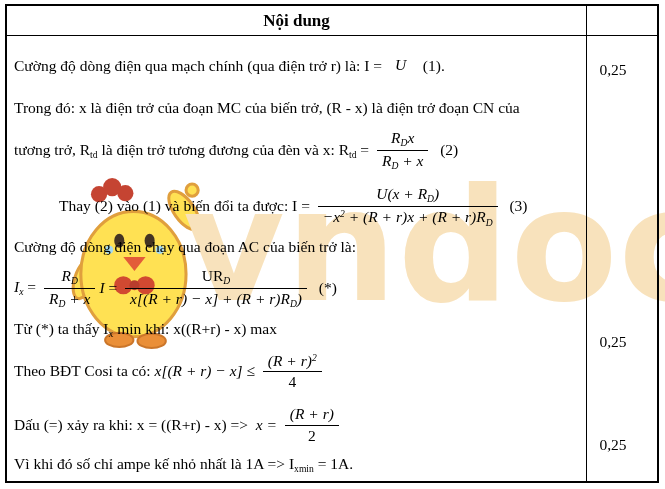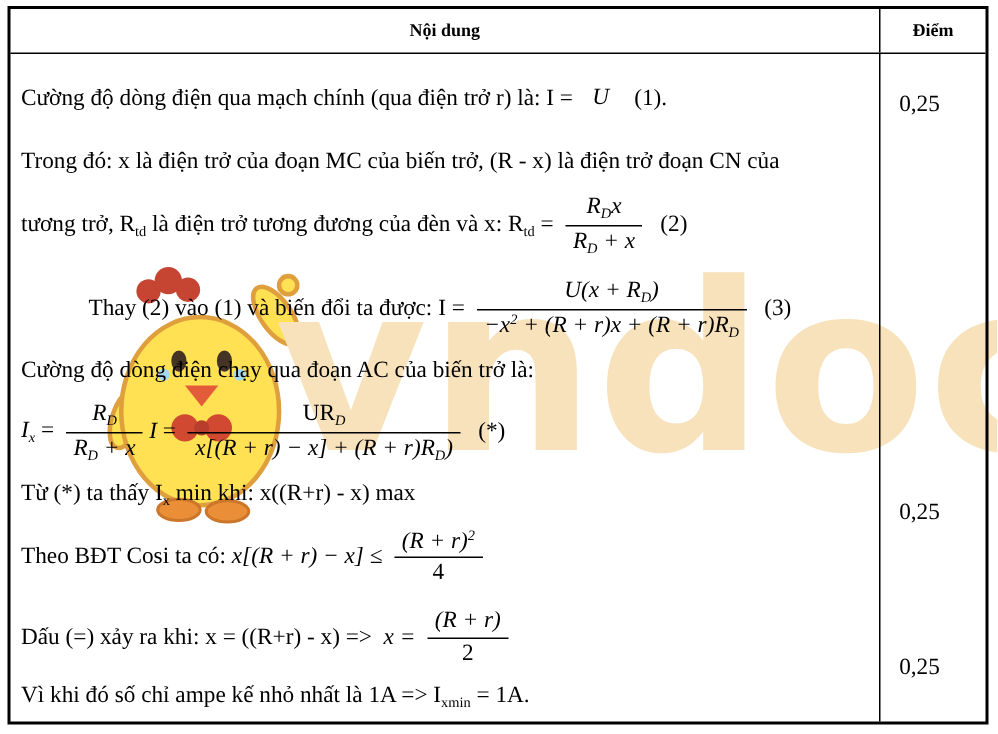--- a/index.html
+++ b/index.html
@@ -8,21 +8,21 @@
   
   .watermark{position:absolute;inset:0;z-index:1;pointer-events:none;}
   .wm-text{position:absolute;left:183px;top:168px;font-family:"DejaVu Sans",sans-serif;
            font-weight:bold;font-size:156px;letter-spacing:1px;color:#F8E2BC;line-height:1;}
   .wm-chick{position:absolute;left:70px;top:178px;width:138px;height:172px;opacity:.95;}
   
   .grading-table{position:absolute;left:5px;top:4px;width:654px;height:479px;
                  border:2px solid #000;z-index:2;display:flex;flex-direction:column;
                  box-sizing:border-box;background:transparent;}
   .thead{display:flex;height:29px;border-bottom:1px solid #000;flex:none;}
-  .th{display:flex;align-items:center;justify-content:center;font-weight:bold;font-size:12px;}
+  .th{display:flex;align-items:center;justify-content:center;font-weight:bold;font-size:17px;}
   .th-content{width:580px;border-right:1px solid #000;box-sizing:border-box;}
   .th-score{flex:1;}
   .tbody{display:flex;flex:1;min-height:0;}
   .td-content{width:580px;border-right:1px solid #000;box-sizing:border-box;
               padding:2px 6px 0 7px;display:flex;flex-direction:column;}
   .td-score{flex:1;position:relative;font-size:15.5px;}
   .score{position:absolute;left:0;right:18px;text-align:center;}
   .s1{top:25px;} .s2{top:297px;} .s3{top:400px;}
   
   .line{display:flex;align-items:center;white-space:pre;font-size:15.5px;line-height:1.2;}
@@ -63,21 +63,20 @@
       <circle cx="63" cy="106" r="5" fill="#B53322"></circle>
       <ellipse cx="48" cy="160" rx="14" ry="7" fill="#E98A2E" stroke="#C96F1F" stroke-width="2"></ellipse>
       <ellipse cx="80" cy="161" rx="14" ry="7" fill="#E98A2E" stroke="#C96F1F" stroke-width="2"></ellipse>
     </svg>
     <div class="wm-text">vndoc</div>
   </div>
 
   <div class="grading-table">
     <div class="thead">
       <div class="th th-content">Nội dung</div>
-      <div class="th th-score">Điểm</div>
     </div>
     <div class="tbody">
       <div class="td-content">
 
         <div class="line r1">
           <span><span>Cường độ dòng điện qua mạch chính (qua điện trở r) là: I = </span></span>
           <span class="frac">
             <span class="num"><span class="i">U</span></span>
           </span>
           <span><span>  (1).</span></span>

